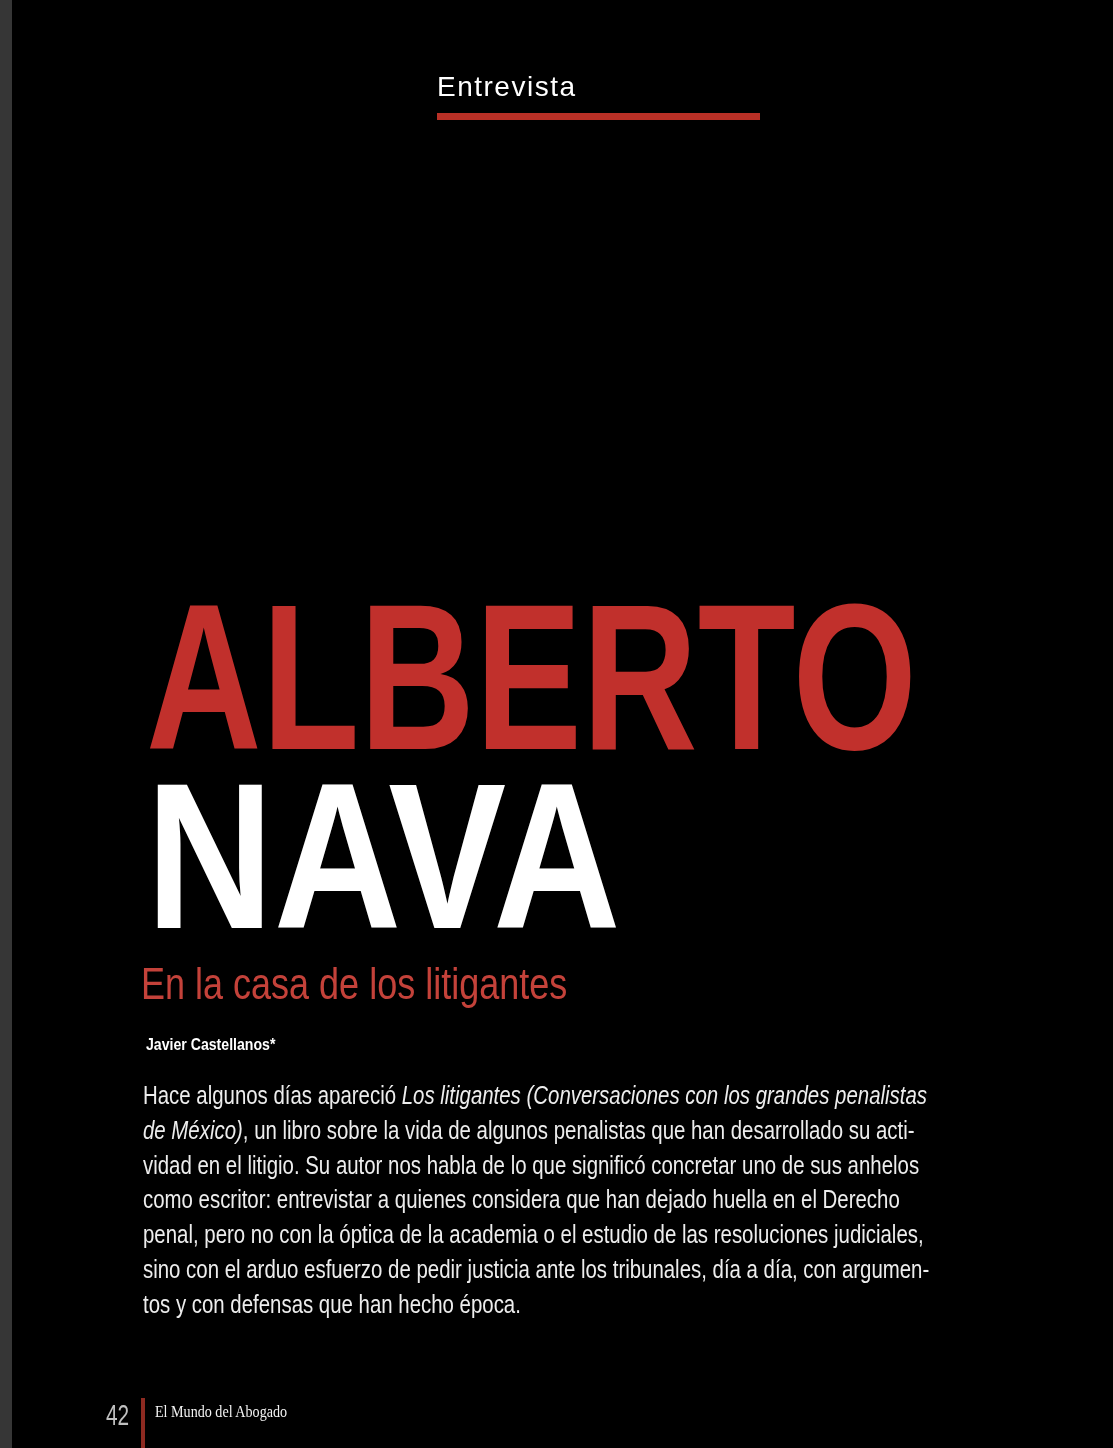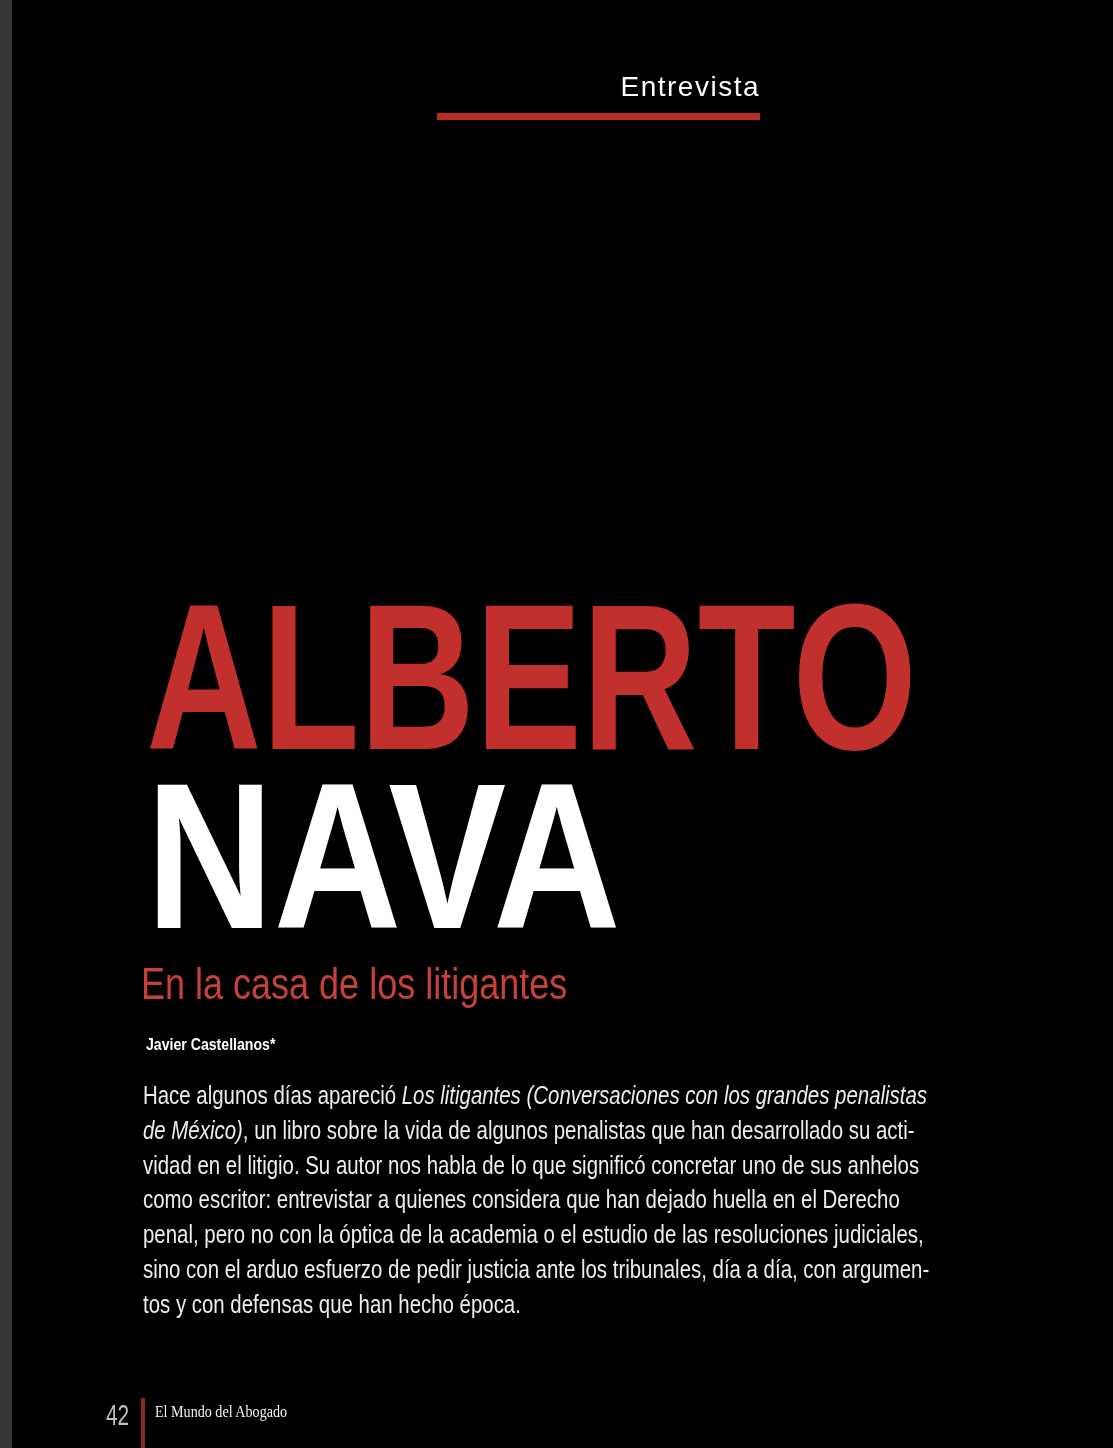--- a/index.html
+++ b/index.html
@@ -18,21 +18,21 @@
   .left-strip {
     position: absolute;
     left: 0; top: 0;
     width: 12px; height: 100%;
     background: #363636;
   }
   .section-header {
     position: absolute;
     left: 437px; top: 73px;
     width: 323px;
-    text-align: right;
+    text-align: left;
   }
   .section-label {
     color: #ffffff;
     font-size: 28px;
     line-height: 28px;
     font-weight: 300;
     letter-spacing: 1.5px;
   }
   .section-underline {
     position: absolute;

